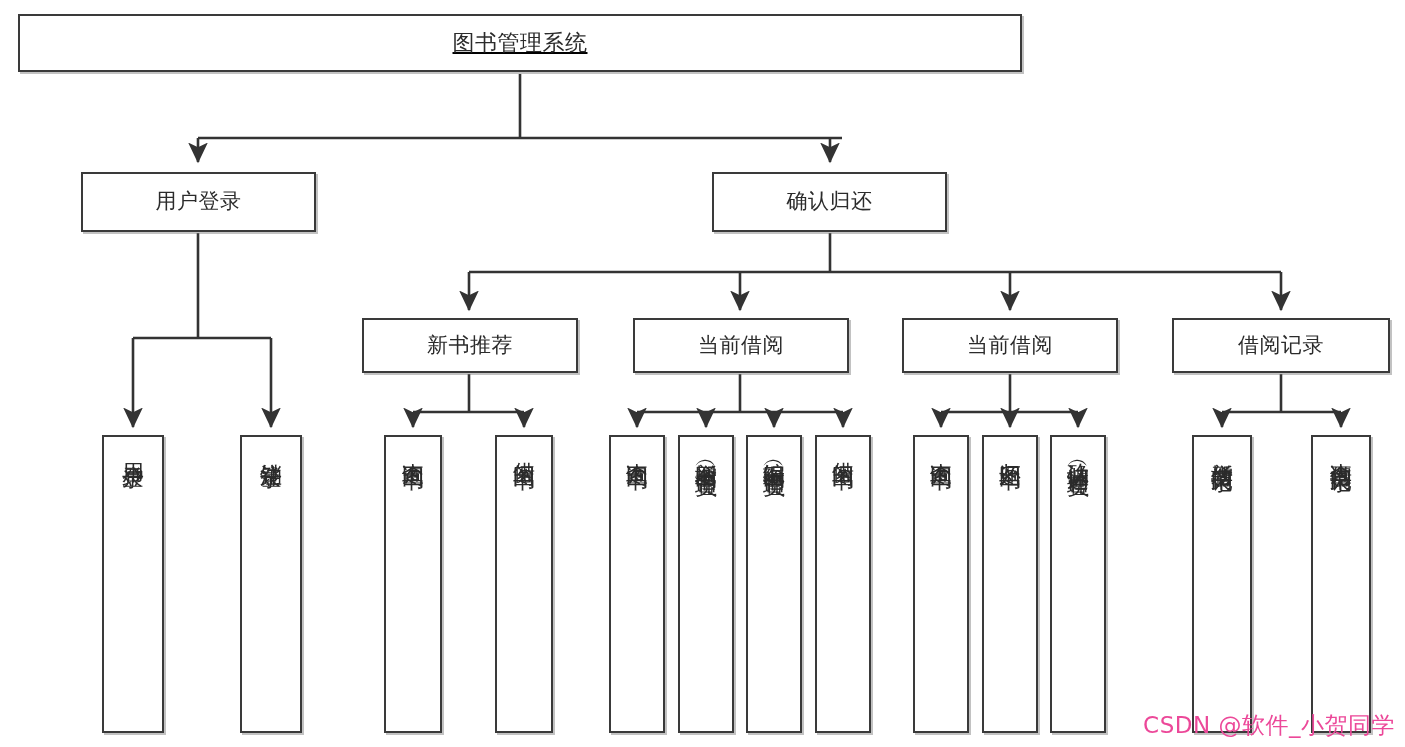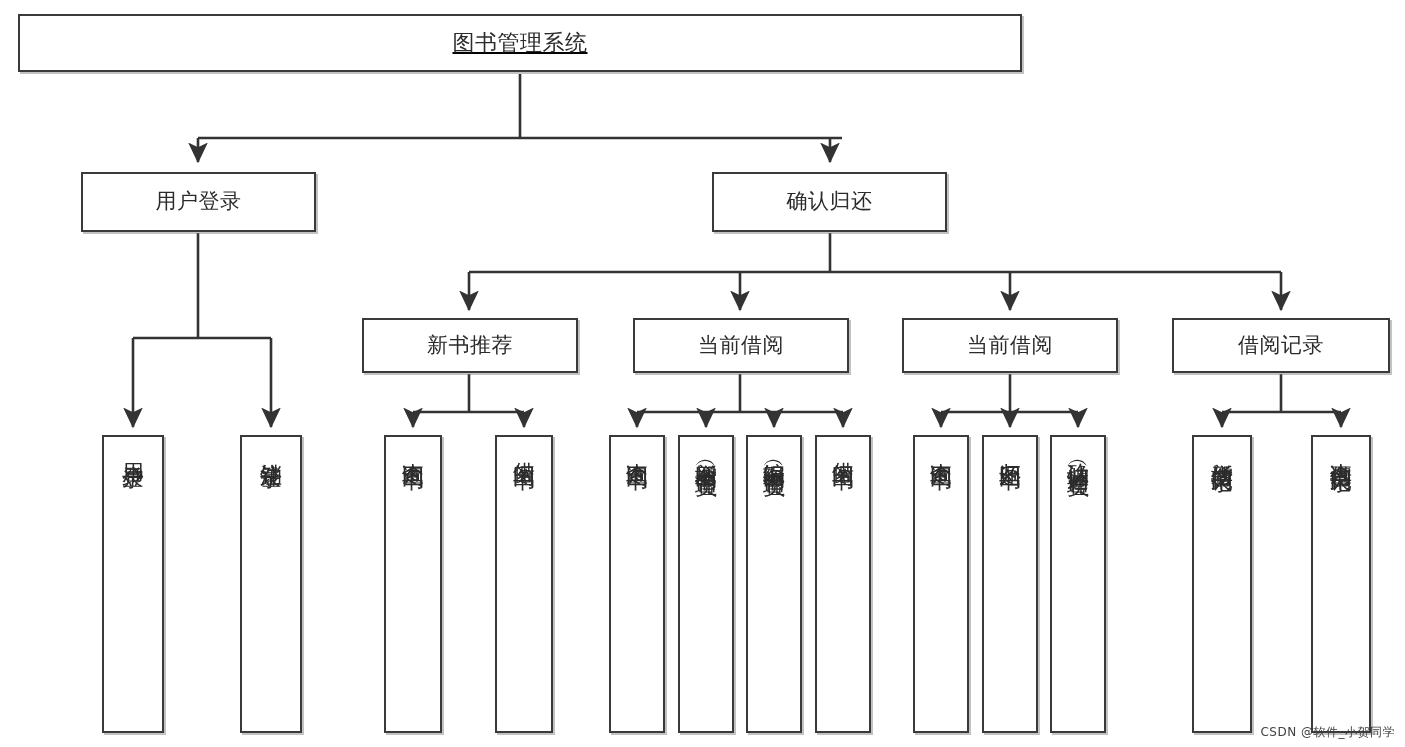--- a/index.html
+++ b/index.html
@@ -57,22 +57,22 @@
     text-orientation: upright;
     font-size: 22px;
     line-height: 1.18;
     letter-spacing: 2px;
     white-space: pre;
   }
   .watermark {
     position: absolute;
     right: 10px;
     bottom: 6px;
-    font-size: 12px;
-    color: #404040;
+    font-size: 23px;
+    color: #ec4899;
     letter-spacing: 0.5px;
     white-space: nowrap;
     user-select: none;
   }
 </style>
 </head>
 <body>
 
 <div id="canvas">
 

